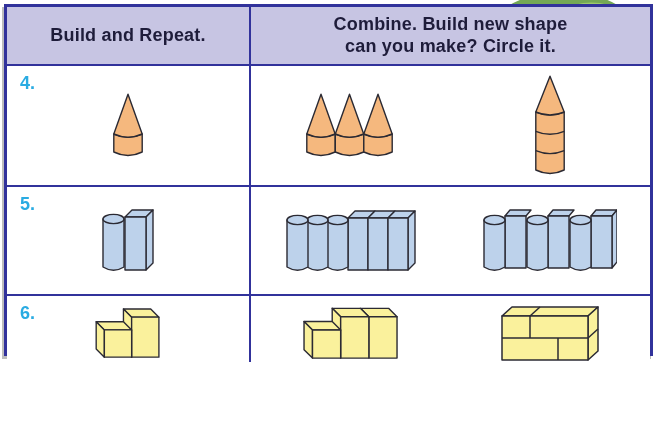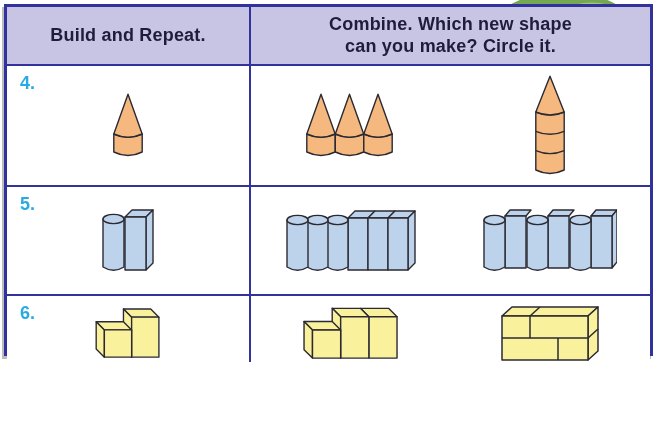--- a/index.html
+++ b/index.html
@@ -62,21 +62,21 @@
     <path d="M2 12 Q26 -9 72 -7 Q112 -5 128 12 Z" fill="#74a855"></path>
     <path d="M58 12 Q95 -7 126 12 Z" fill="#9cc96b"></path>
   </svg>
 
   <div class="tbl">
 
     <div class="cell colA rowHead">
       <div class="hdr">Build and Repeat.</div>
     </div>
     <div class="cell rowHead">
-      <div class="hdr">Combine. Which new shape
+      <div class="hdr">Combine. Build new shape
 can you make? Circle it.</div>
     </div>
 
     <div class="cell colA row4 buildCell">
       <span class="num">4.</span>
       <div role="img" aria-label="one orange cone stacked on top of a cylinder">
         <svg width="34" height="66" viewBox="0 0 34 66">
           <g fill="#f5b87e" stroke="#2b2a33" stroke-width="1.4" stroke-linejoin="round">
             <path d="M2.8 41 Q17 47.5 31.2 41 L31.2 59 Q17 66 2.8 59 Z"></path>
             <path d="M17 1.2 L31.2 41 Q17 47.5 2.8 41 Z"></path>

